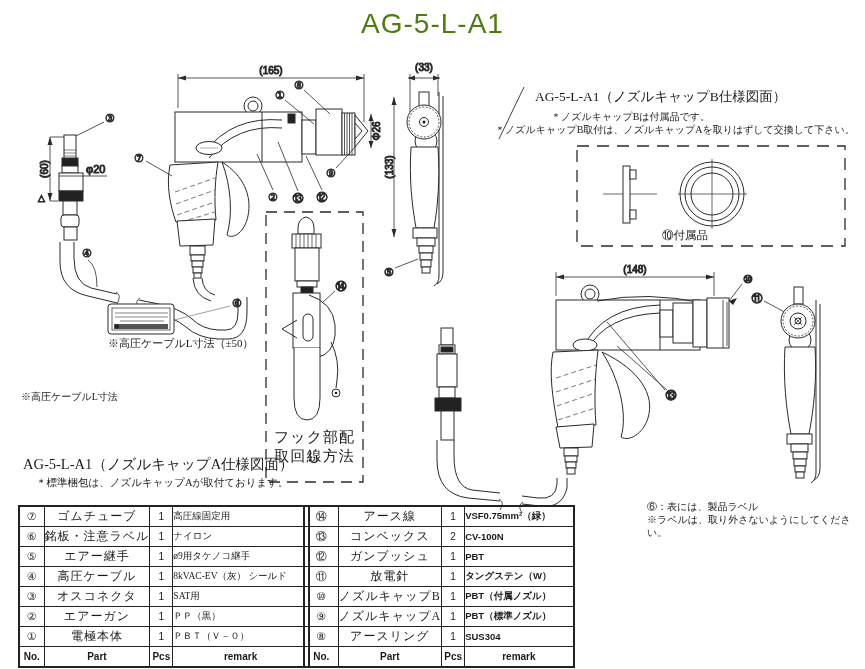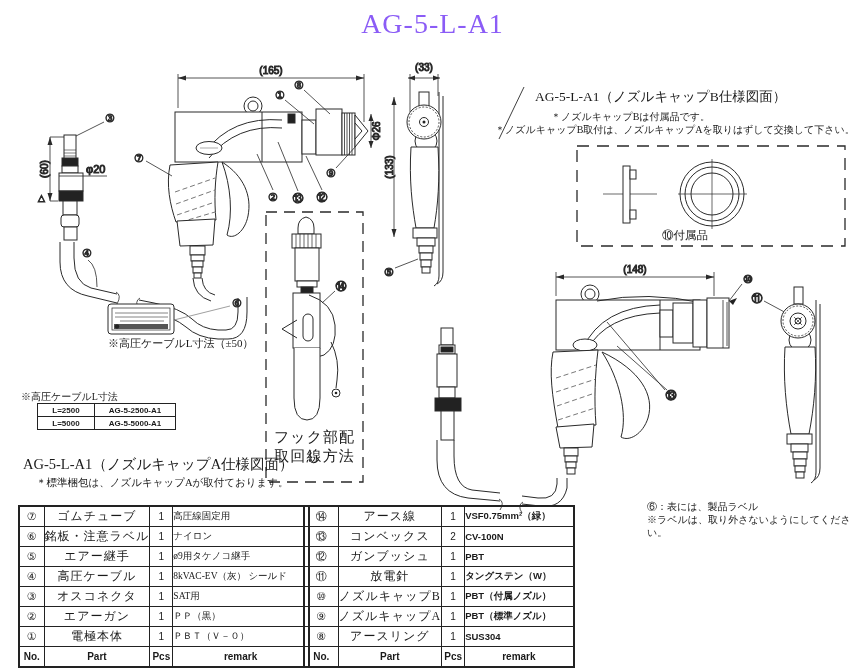--- a/index.html
+++ b/index.html
@@ -1,20 +1,20 @@
 <!DOCTYPE html>
 <html><head>
 <meta charset="utf-8">
 <style>
   html,body{margin:0;padding:0;background:#fff;}
   #canvas{position:relative;width:865px;height:669px;background:#fff;overflow:hidden;
           font-family:"Liberation Serif","DejaVu Serif",serif;color:#1a1a1a;}
   .abs{position:absolute;}
-  #main-title{top:8px;left:0;width:100%;text-align:center;font-family:Liberation Serif, serif;
-              font-size:28px;letter-spacing:1px;color:#8b5cf6;}
+  #main-title{top:8px;left:0;width:100%;text-align:center;font-family:Liberation Sans, sans-serif;
+              font-size:28px;letter-spacing:1px;color:#4d7c0f;}
   svg text{font-family:"Liberation Serif","DejaVu Serif",serif;fill:#1a1a1a;}
   .dimtxt{font-family:"Liberation Sans","DejaVu Sans",sans-serif;font-size:10px;}
   .callout{font-size:11px;}
   .jp-title{font-size:13.5px;text-align:center;}
   .jp-note{font-size:10px;}
   #capb-title{left:535px;top:88px;}
   #capb-note1{left:551px;top:110px;}
   #capb-note2{left:495px;top:123px;}
   #accessory-label{left:630px;top:228px;width:110px;text-align:center;font-size:11.5px;}
   .hook-label{left:266px;width:97px;text-align:center;font-size:15px;letter-spacing:1px;}
@@ -299,32 +299,20 @@
   <div id="capb-note1" class="abs jp-note">＊ノズルキャップBは付属品です。</div>
   <div id="capb-note2" class="abs jp-note">＊ノズルキャップB取付は、ノズルキャップAを取りはずして交換して下さい。</div>
   <div id="accessory-label" class="abs">⑩付属品</div>
 
   <div id="hook-label-1" class="abs hook-label">フック部配線</div>
   <div id="hook-label-2" class="abs hook-label">取回し方法</div>
 
   <div id="cable-note" class="abs">※高圧ケーブルL寸法（±50）</div>
 
   <div id="cable-table-title" class="abs">※高圧ケーブルL寸法</div>
-  <table id="cable-table" class="abs">
-    <tbody>
-        <tr>
-      <td class="len">L=2500</td>
-      <td class="model">AG-5-2500-A1</td>
-    </tr>
-    <tr>
-      <td class="len">L=5000</td>
-      <td class="model">AG-5-5000-A1</td>
-    </tr>
-  </tbody>
-    </table>
 
   <div id="capa-title" class="abs">AG-5-L-A1（ノズルキャップA仕様図面）</div>
   <div id="capa-note" class="abs">＊標準梱包は、ノズルキャップAが取付ております。</div>
 
   <table id="parts-left" class="abs parts">
     <colgroup>
         <col style="width:25px">
         <col style="width:94px">
         <col style="width:23px">
         <col style="width:136px">

